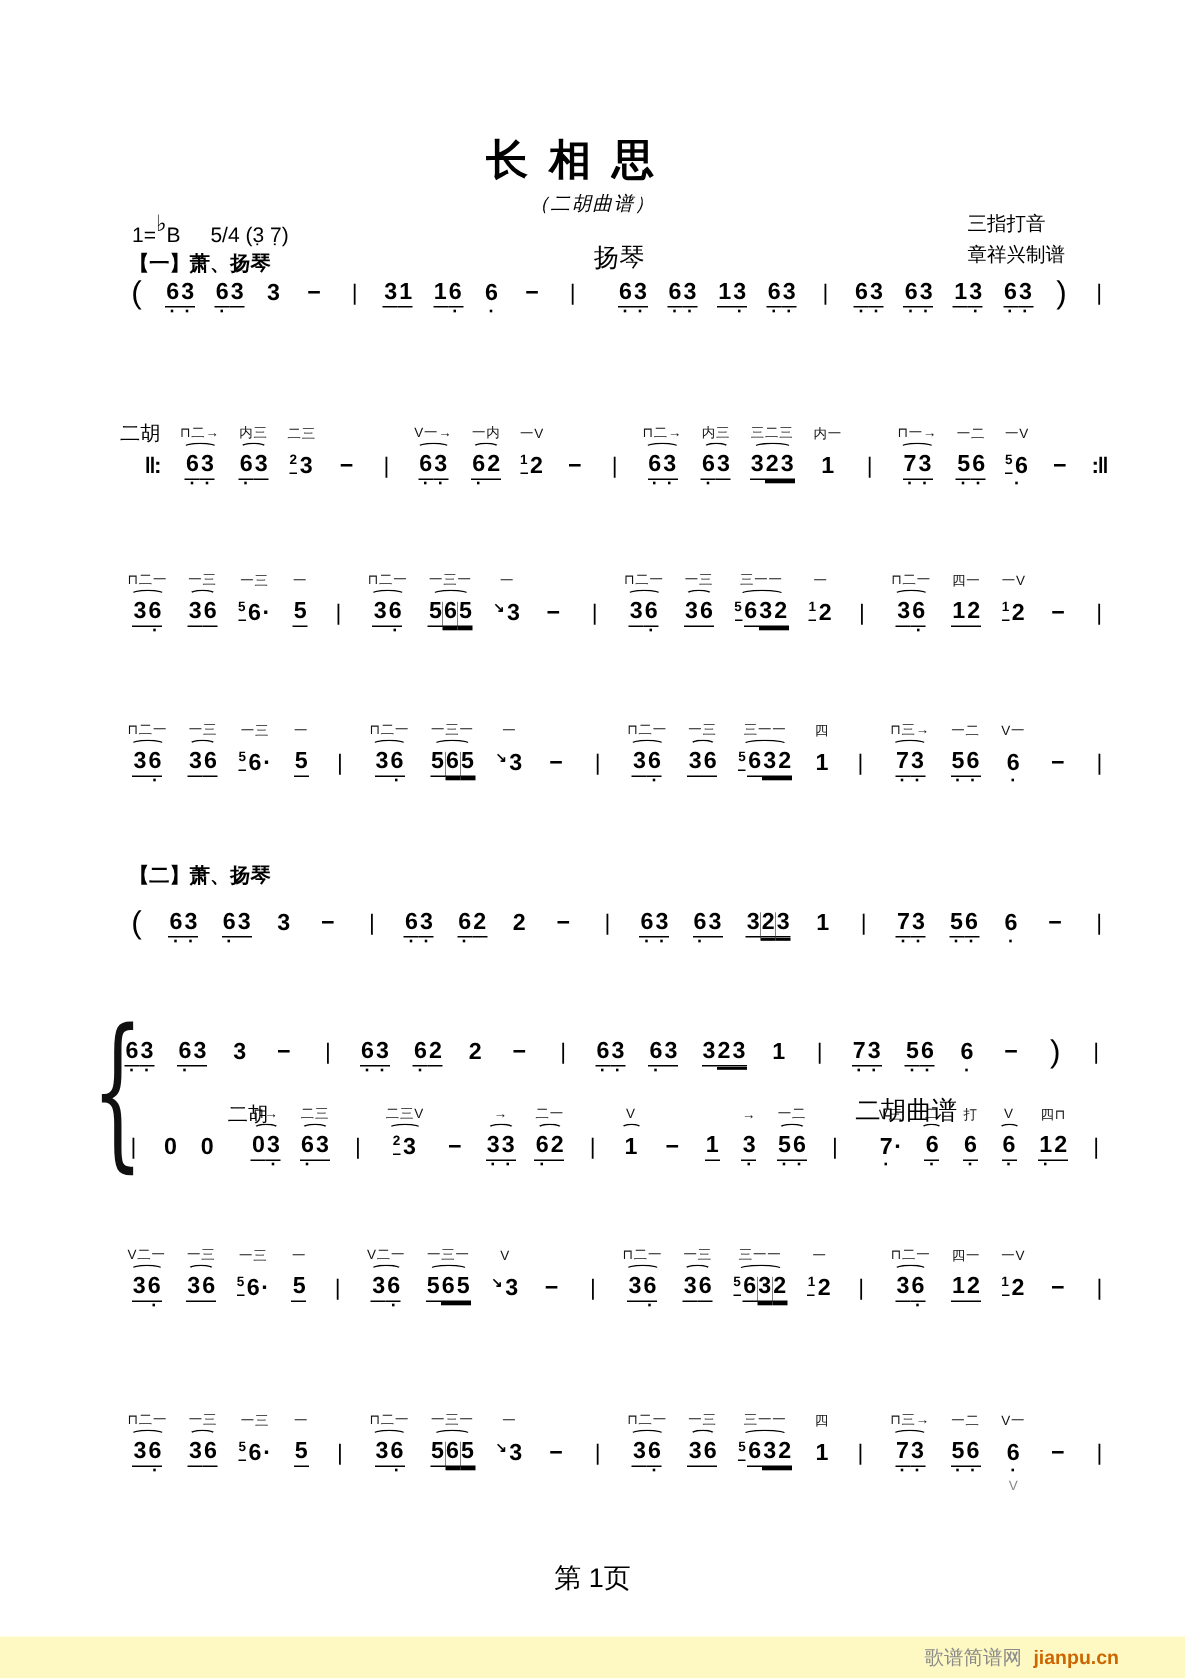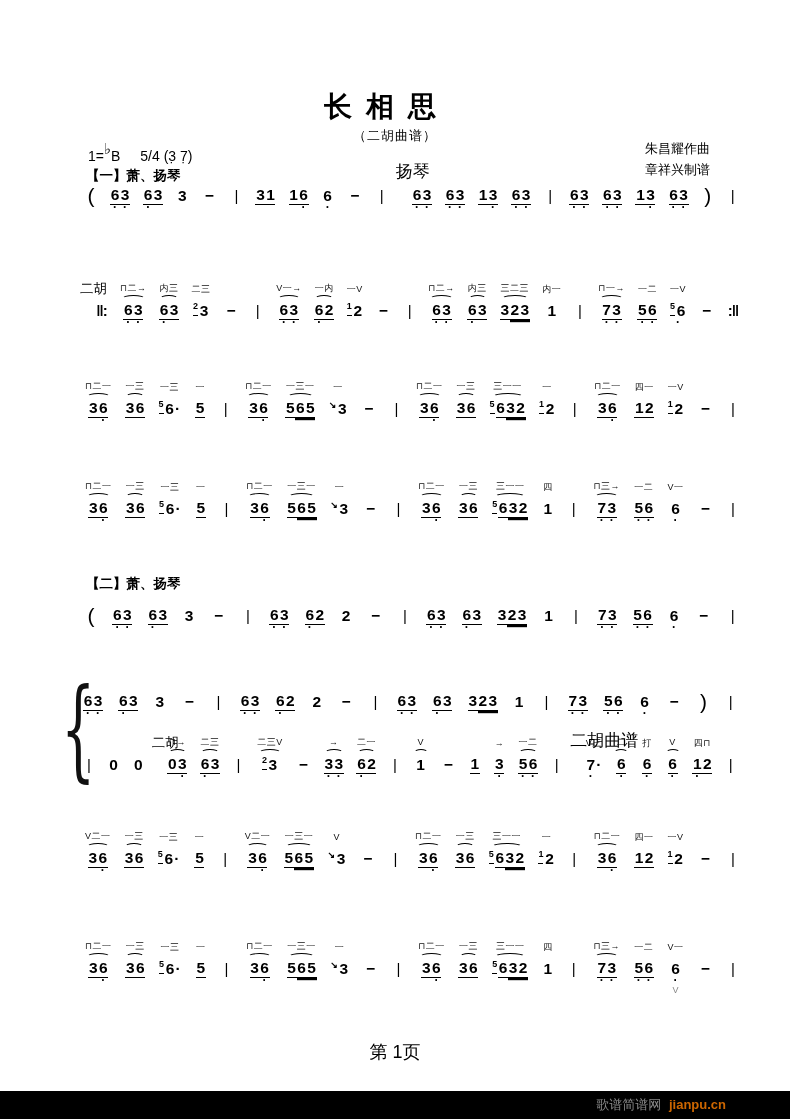--- a/index.html
+++ b/index.html
@@ -2,21 +2,21 @@
 <html style="--accent: #cc6600;"><head>
 <meta charset="utf-8">
 <style>
   html,body{margin:0;padding:0;background:#ffffff;}
   .page{position:relative;width:790px;height:1119px;background:#ffffff;
         font-family:"Liberation Sans",sans-serif;color:#000;overflow:hidden;}
 
   .title{position:absolute;top:88px;left:0;right:16px;text-align:center;
          font-size:28px;font-weight:bold;letter-spacing:14px;}
   .subtitle{position:absolute;top:127px;left:0;right:0;text-align:center;
-            font-size:13px;letter-spacing:1px;}
+            font-size:13px;letter-spacing:1px;font-style:italic;}
   .credits{position:absolute;top:138px;right:80px;font-size:13px;line-height:21px;text-align:left;}
   .keyline{position:absolute;top:147px;left:88px;font-size:14px;}
   .keyline .flat{position:relative;top:-7px;font-size:15px;}
   .keyline .meter{margin-left:16px;}
   .keyline .tuning{}
   .seclabel{position:absolute;left:86px;font-size:13.5px;font-weight:700;}
   .sec1{top:167px;} .sec2{top:575px;}
 
   .system{position:absolute;left:84px;}
   .mrow{display:flex;justify-content:space-between;align-items:flex-end;width:656px;}
@@ -47,35 +47,35 @@
   .below{height:0;font-size:9px;color:#888;line-height:9px;}
   .bar .main{font-weight:normal;}
   .bsym{font-size:15px;}
   .bsym.paren{font-size:21px;}
   .bsym.rep{font-weight:bold;letter-spacing:-1px;}
   .labwrap{position:relative;width:0;margin:0;}
   .flabel{position:absolute;bottom:30px;left:-4px;white-space:nowrap;font-size:17px;}
   .flabel.big{font-size:13.5px;}
 
   .footer{position:absolute;top:1040px;left:0;right:0;text-align:center;font-size:18px;}
-  .wmband{position:absolute;bottom:0;left:0;right:0;height:28px;background:#000000;
-          text-align:right;line-height:28px;padding-right:64px;box-sizing:border-box;font-size:13px;}
+  .wmband{position:absolute;bottom:0;left:0;right:0;height:28px;background:#fef9c3;
+          text-align:right;line-height:28px;padding-right:44px;box-sizing:border-box;font-size:13px;}
   .wmsite{color:#8a8a8a;}
   .wmurl{color:var(--accent,#cc6600);font-weight:bold;margin-left:4px;}
 </style>
 </head>
 <body>
 
 <div class="page">
 
   <div class="title">长相思</div>
   <div class="subtitle">（二胡曲谱）</div>
 
   <div class="credits">
-    <div>朱昌耀作曲</div>
+    <div>三指打音</div>
     <div>章祥兴制谱</div>
   </div>
 
   <div class="keyline">
     <span>1=</span><span class="flat">♭</span><span>B</span>
     <span class="meter">5/4</span>
     <span class="tuning">(3̣ 7̣)</span>
   </div>
 
   <div class="seclabel sec1">【一】萧、扬琴</div>

